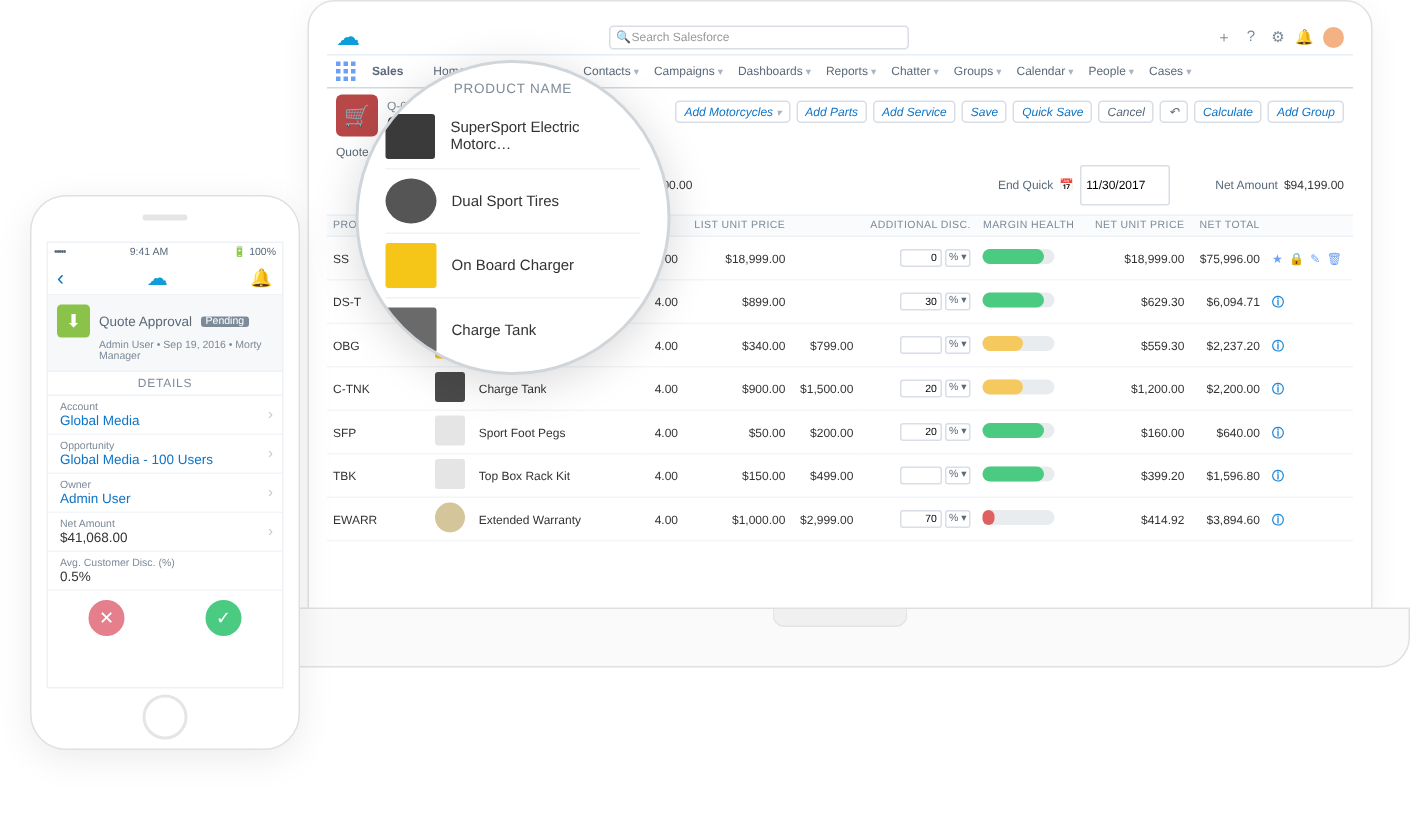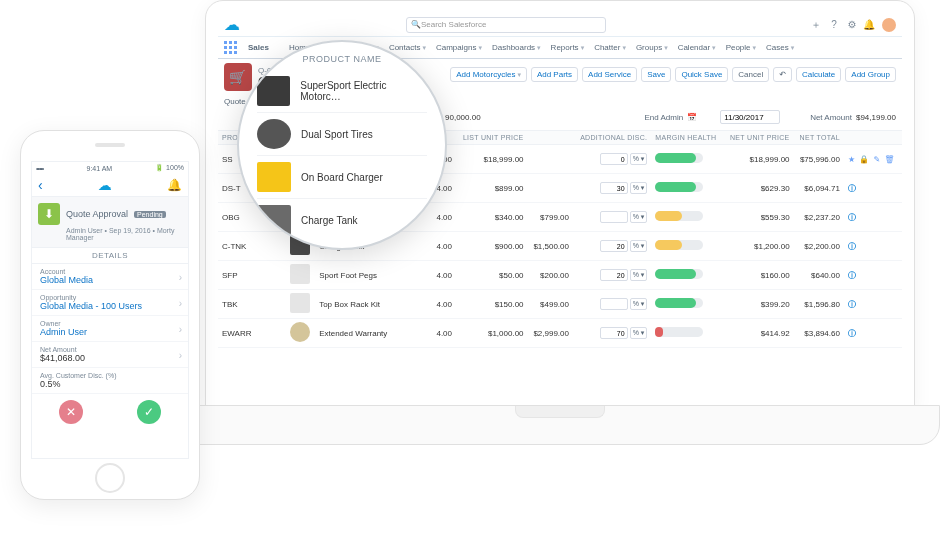--- a/index.html
+++ b/index.html
@@ -36,29 +36,29 @@
   .caret { color: #aab4c1; font-size: 7px; }
 
   
   .page-hdr { display: flex; align-items: center; gap: 6px; padding: 4px 6px 0 6px; }
   .page-ic { width: 28px; height: 28px; background: #b84747; border-radius: 4px; color: #fff; display: flex; align-items: center; justify-content: center; font-size: 14px; }
   .page-title small { font-size: 8px; color: #7d8b99; display: block; }
   .page-title strong { font-size: 12px; color: #333; }
 
   
   .actions { position: absolute; right: 6px; top: 54px; display: flex; gap: 4px; font-size: 8px; }
-  .abtn { border: 1px solid #d8dde6; border-radius: 3px; padding: 2px 5px; background: #fff; color: #0d74c7; cursor: pointer; display: inline-flex; align-items: center; gap: 2px; }
+  .abtn { border: 1px solid #d8dde6; border-radius: 3px; padding: 2px 5px; background: #fff; color: #0d74c7; cursor: pointer; display: inline-flex; align-items: center; gap: 2px; font-style: italic; }
   .abtn.gray { color: #5a6a7a; text-align: center; }
 
   .section-lbl { font-size: 8px; color: #5a6a7a; padding: 6px 6px 2px 6px; }
 
   
   .summary { display: flex; gap: 30px; padding: 2px 6px 6px 60px; font-size: 8px; color: #5a6a7a; border-bottom: 1px solid #eef1f5; align-items: center; }
   .summary .fld { display: flex; gap: 4px; align-items: center; }
-  .summary input { width: 60px; height: 14px; border: 1px solid #d8dde6; border-radius: 2px; font-size: 8px; padding: 0 3px; margin-left: 19px; }
+  .summary input { width: 60px; height: 27px; border: 1px solid #d8dde6; border-radius: 2px; font-size: 8px; padding: 0 3px; }
   .summary .ro { color: #333; }
 
   
   .tbl { width: 100%; border-collapse: collapse; font-size: 8px; }
   .tbl th { text-align: left; font-weight: normal; color: #7d8b99; padding: 3px 4px; border-bottom: 1px solid #eef1f5; background: #fafbfc; font-size: 7px; text-transform: uppercase; letter-spacing: .3px; }
   .tbl td { padding: 3px 4px; border-bottom: 1px solid #f3f5f8; color: #333; }
   .tbl td.num, .tbl th.num { text-align: right; }
   .prod-img { width: 20px; height: 20px; background: #e5e5e5; border-radius: 2px; display: inline-block; }
   .prod-img.dark { background: #4a4a4a; }
   .prod-img.yellow { background: #ffc107; }
@@ -178,21 +178,21 @@
       <div class="summary">
         <span>Additi…</span>
         <div class="fld">
             <input value="12" style="">
           </div>
         <div class="fld">
             <span class="ro">90,000.00</span>
           </div>
         <span class="sp" style="flex:1"></span>
         <div class="fld">
-          <span>End Admin</span>
+          <span>End Quick</span>
           📅 <input value="11/30/2017" style="">
         </div>
         <div class="fld">
           <span>Net Amount</span>
           <span class="ro">$94,199.00</span>
         </div>
       </div>
 
       <table class="tbl">
         <thead>

